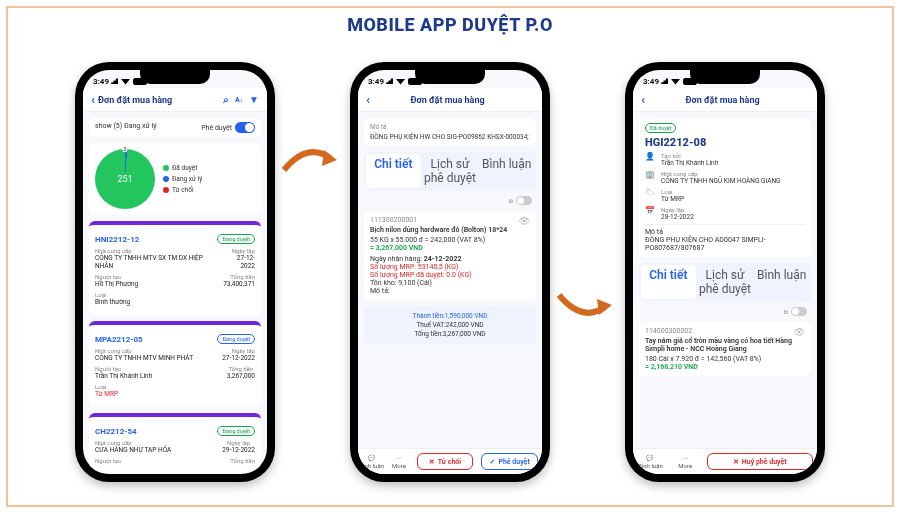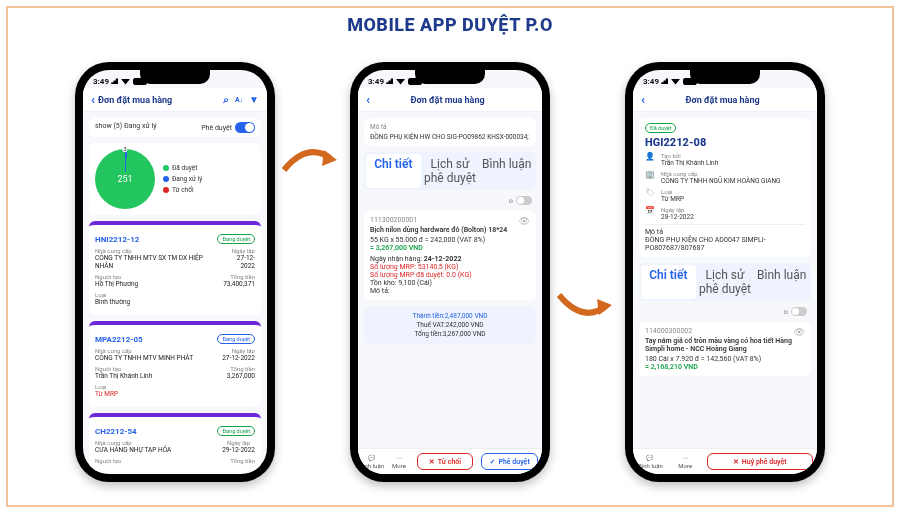--- a/index.html
+++ b/index.html
@@ -203,21 +203,21 @@
               <div style="text-align:right">
                 <div class="lbl">Ngày lập</div>
                 <div class="val">27-12-2022</div>
               </div>
             </div>
           <div class="row2">
               <div>
                 <div class="lbl">Người tạo</div>
                 <div class="val">Trần Thị Khánh Linh</div>
               </div>
-              <div style="text-align:right">
+              <div style="text-align:center">
                 <div class="lbl">Tổng tiền</div>
                 <div class="val">3,267,000</div>
               </div>
             </div>
           <div class="row2">
               <div>
                 <div class="lbl">Loại</div>
                 <div class="val red">Từ MRP</div>
               </div>
             </div>
@@ -289,21 +289,21 @@
           <div class="green" style="font-weight:600">= 3,267,000 VND</div>
           <div style="margin-top:3px"><span>Ngày nhận hàng:</span> <b>24-12-2022</b></div>
           <div class="red">Số lượng MRP: 53140,5 (KG)</div>
           <div class="red">Số lượng MRP đã duyệt: 0.0 (KG)</div>
           <div>Tồn kho: 9,100 (Cái)</div>
           <div>Mô tả:</div>
         </div>
         <div class="tot">
           <div class="pr">
               <span class="blue">Thành tiền:</span>
-              <span class="blue">2,487,000 VND</span>
+              <span class="blue">1,590,000 VND</span>
             </div>
           <div class="pr">
               <span>Thuế VAT:</span>
               <span>242,000 VND</span>
             </div>
           <div class="pr">
               <span>Tổng tiền:</span>
               <span>3,267,000 VND</span>
             </div>
         </div>

